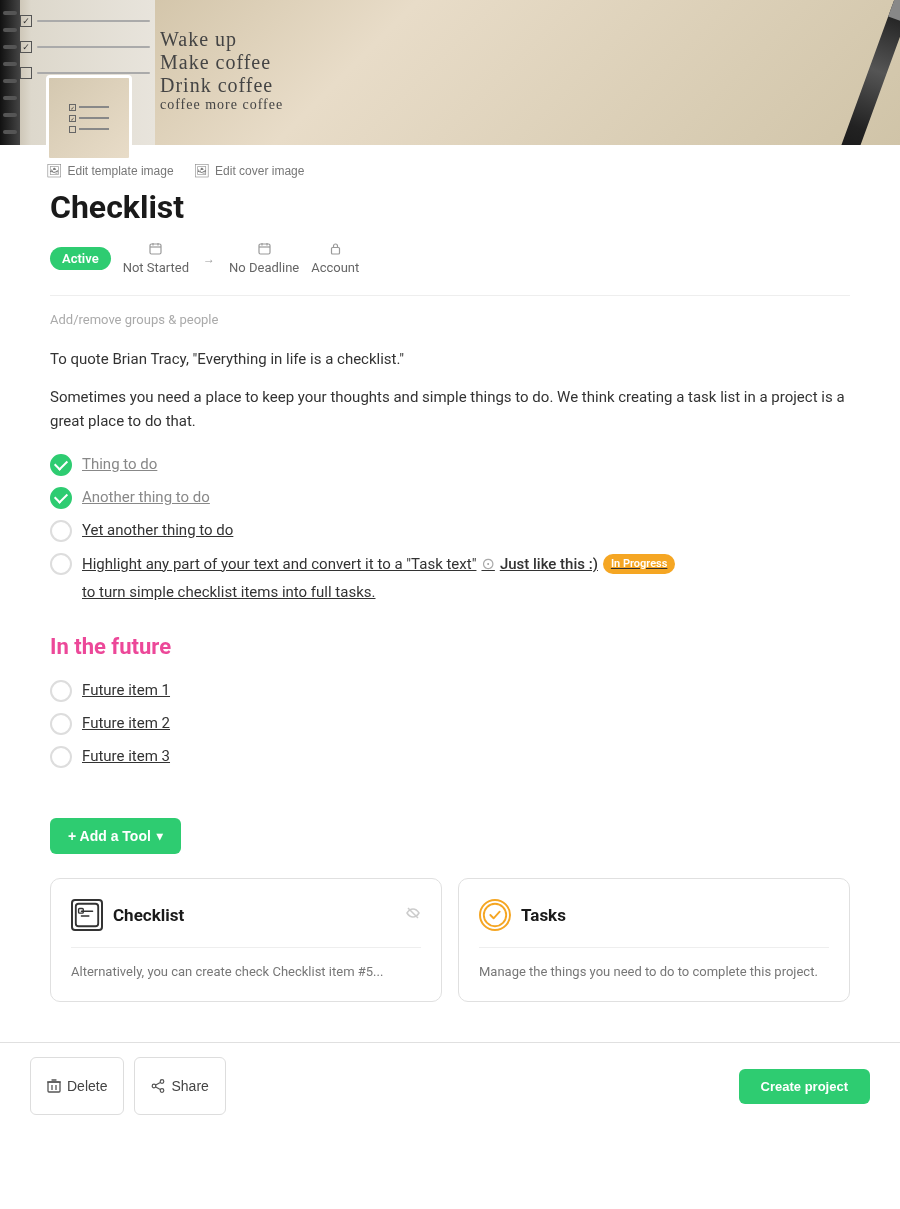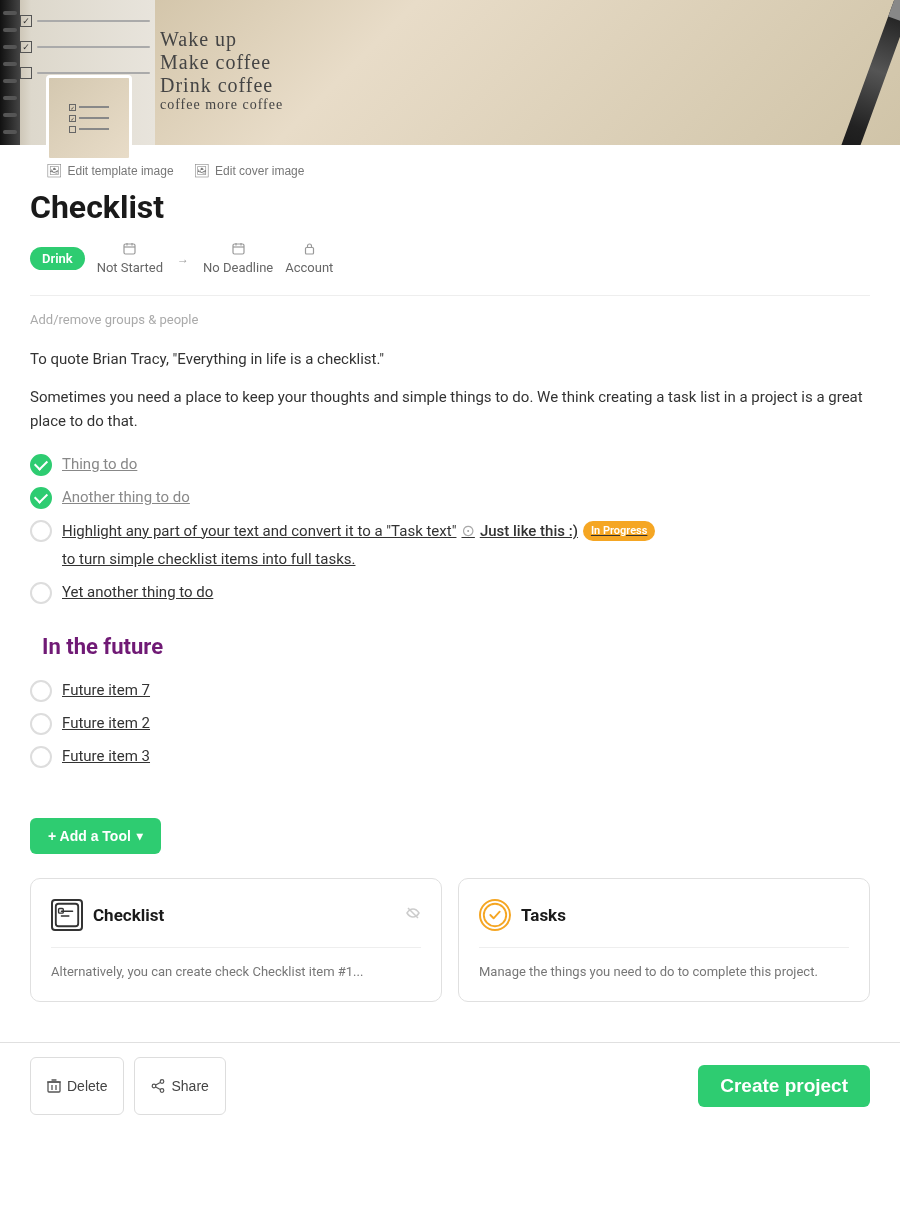--- a/index.html
+++ b/index.html
@@ -87,21 +87,21 @@
       font-size: 12px;
       color: #777;
       cursor: pointer;
       background: none;
       border: none;
     }
     .edit-icon {
       font-size: 13px;
     }
     .content-area {
-      padding: 0 30px;
+      padding: 0 50px;
     }
     .project-title {
       font-size: 32px;
       font-weight: 700;
       color: #1a1a1a;
       margin-bottom: 16px;
     }
     .meta-row {
       display: flex;
       align-items: center;
@@ -207,22 +207,22 @@
       background: #f5a623;
       color: #fff;
       font-size: 11px;
       font-weight: 600;
       padding: 2px 8px;
       border-radius: 10px;
     }
     .section-heading {
       font-size: 22px;
       font-weight: 700;
-      color: #701a75;
-      margin: 30px 12px 16px;
+      color: #ec4899;
+      margin: 30px 0 16px;
     }
     .add-tool-btn {
       display: inline-flex;
       align-items: center;
       gap: 6px;
       background: #2ecc71;
       color: #fff;
       font-size: 14px;
       font-weight: 600;
       padding: 10px 18px;
@@ -312,21 +312,21 @@
       color: #444;
       background: none;
       border: 1px solid #ddd;
       border-radius: 6px;
       padding: 20px 16px;
       cursor: pointer;
     }
     .create-btn {
       background: #2ecc71;
       color: #fff;
-      font-size: 19px;
+      font-size: 13px;
       font-weight: 600;
       padding: 10px 22px;
       border-radius: 6px;
       border: none;
       cursor: pointer;
     }
     .handwritten-area {
       position: absolute;
       left: 160px;
       top: 5px;
@@ -429,21 +429,21 @@
       <span>Edit cover image</span>
     </button>
   </div>
 
   <div class="content-area">
 
     <h1 class="project-title">Checklist</h1>
 
     
     <div class="meta-row">
-      <span class="badge-active">Drink</span>
+      <span class="badge-active">Active</span>
       <span class="meta-item">
         <svg width="13" height="13" viewBox="0 0 13 13" fill="none">
             <rect x="1" y="2" width="11" height="10" rx="1.5" stroke="#999" stroke-width="1.2" fill="none"></rect>
             <line x1="1" y1="5" x2="12" y2="5" stroke="#999" stroke-width="1.2"></line>
             <line x1="4" y1="1" x2="4" y2="3.5" stroke="#999" stroke-width="1.2"></line>
             <line x1="9" y1="1" x2="9" y2="3.5" stroke="#999" stroke-width="1.2"></line>
           </svg>
         <span>Not Started</span>
       </span>
       <span class="meta-arrow">→</span>
@@ -477,42 +477,42 @@
       <div class="task-item checked">
         <div class="check-circle done"></div>
         <span class="task-label">Thing to do</span>
       </div>
       <div class="task-item checked">
         <div class="check-circle done"></div>
         <span class="task-label">Another thing to do</span>
       </div>
       <div class="task-item">
         <div class="check-circle"></div>
+        <span class="task-label">Yet another thing to do</span>
+      </div>
+      <div class="task-item">
+        <div class="check-circle"></div>
         <div class="task-label">
           <div class="task-label-inline">
             <span>Highlight any part of your text and convert it to a "Task text"</span>
             <span style="color:#aaa; font-size:16px;">⊙</span>
             <span class="task-link">Just like this :)</span>
             <span class="badge-inprogress">In Progress</span>
             <span>to turn simple checklist items into full tasks.</span>
           </div>
         </div>
       </div>
-      <div class="task-item">
-        <div class="check-circle"></div>
-        <span class="task-label">Yet another thing to do</span>
-      </div>
     </div>
 
     
     <h2 class="section-heading">In the future</h2>
     <div class="task-list">
       <div class="task-item">
         <div class="check-circle"></div>
-        <span class="task-label">Future item 7</span>
+        <span class="task-label">Future item 1</span>
       </div>
       <div class="task-item">
         <div class="check-circle"></div>
         <span class="task-label">Future item 2</span>
       </div>
       <div class="task-item">
         <div class="check-circle"></div>
         <span class="task-label">Future item 3</span>
       </div>
     </div>
@@ -536,21 +536,21 @@
             </svg>
           </div>
           <span class="tool-name">Checklist</span>
           <span class="tool-privacy">
             <svg width="16" height="16" viewBox="0 0 16 16" fill="none">
                 <path d="M2 8s2.5-4 6-4 6 4 6 4-2.5 4-6 4-6-4-6-4z" stroke="#ccc" stroke-width="1.5" fill="none"></path>
                 <line x1="3" y1="3" x2="13" y2="13" stroke="#ccc" stroke-width="1.5"></line>
               </svg>
           </span>
         </div>
-        <p class="tool-desc">Alternatively, you can create check Checklist item #1...</p>
+        <p class="tool-desc">Alternatively, you can create check Checklist item #5...</p>
       </div>
 
       <div class="tool-card">
         <div class="tool-card-header">
           <div class="tool-icon tool-icon-tasks">
             <svg width="30" height="30" viewBox="0 0 30 30" fill="none">
               <circle cx="15" cy="15" r="12" stroke="#f5a623" stroke-width="2" fill="white"></circle>
               <path d="M10 15l3.5 3.5 6.5-7" stroke="#f5a623" stroke-width="2" stroke-linecap="round" stroke-linejoin="round"></path>
             </svg>
           </div>

